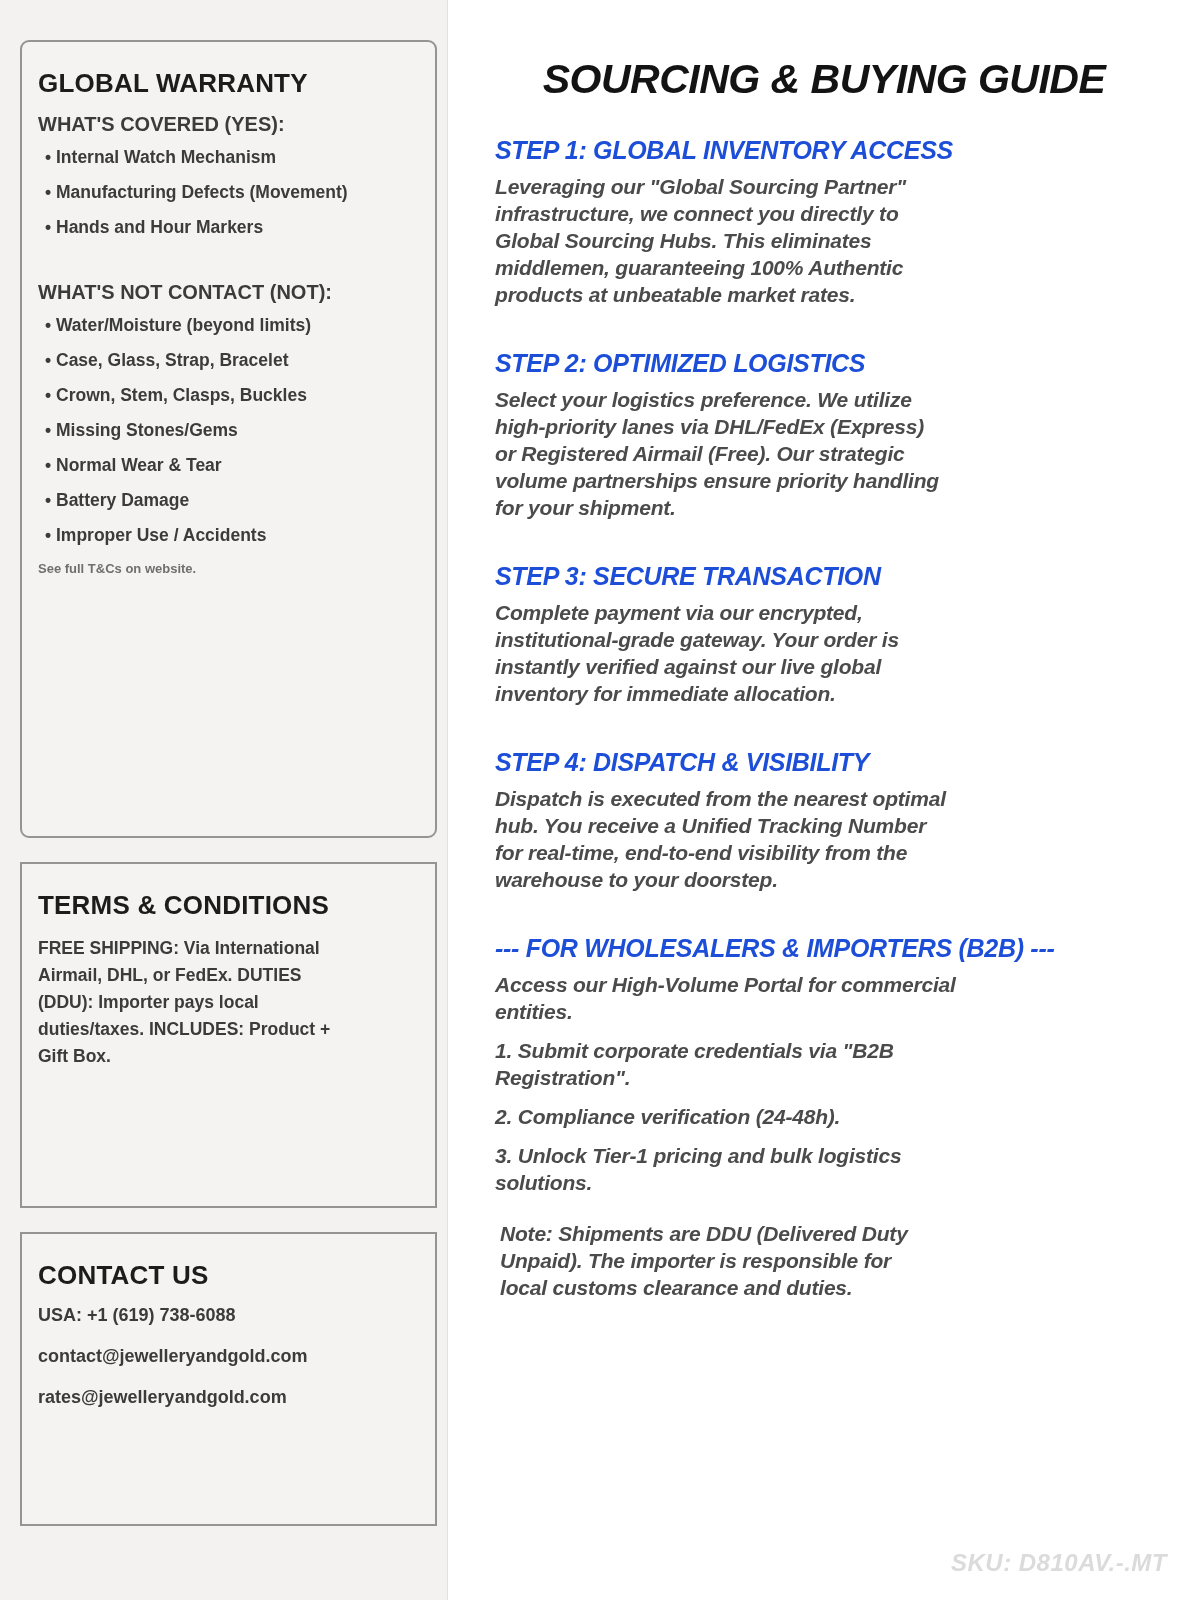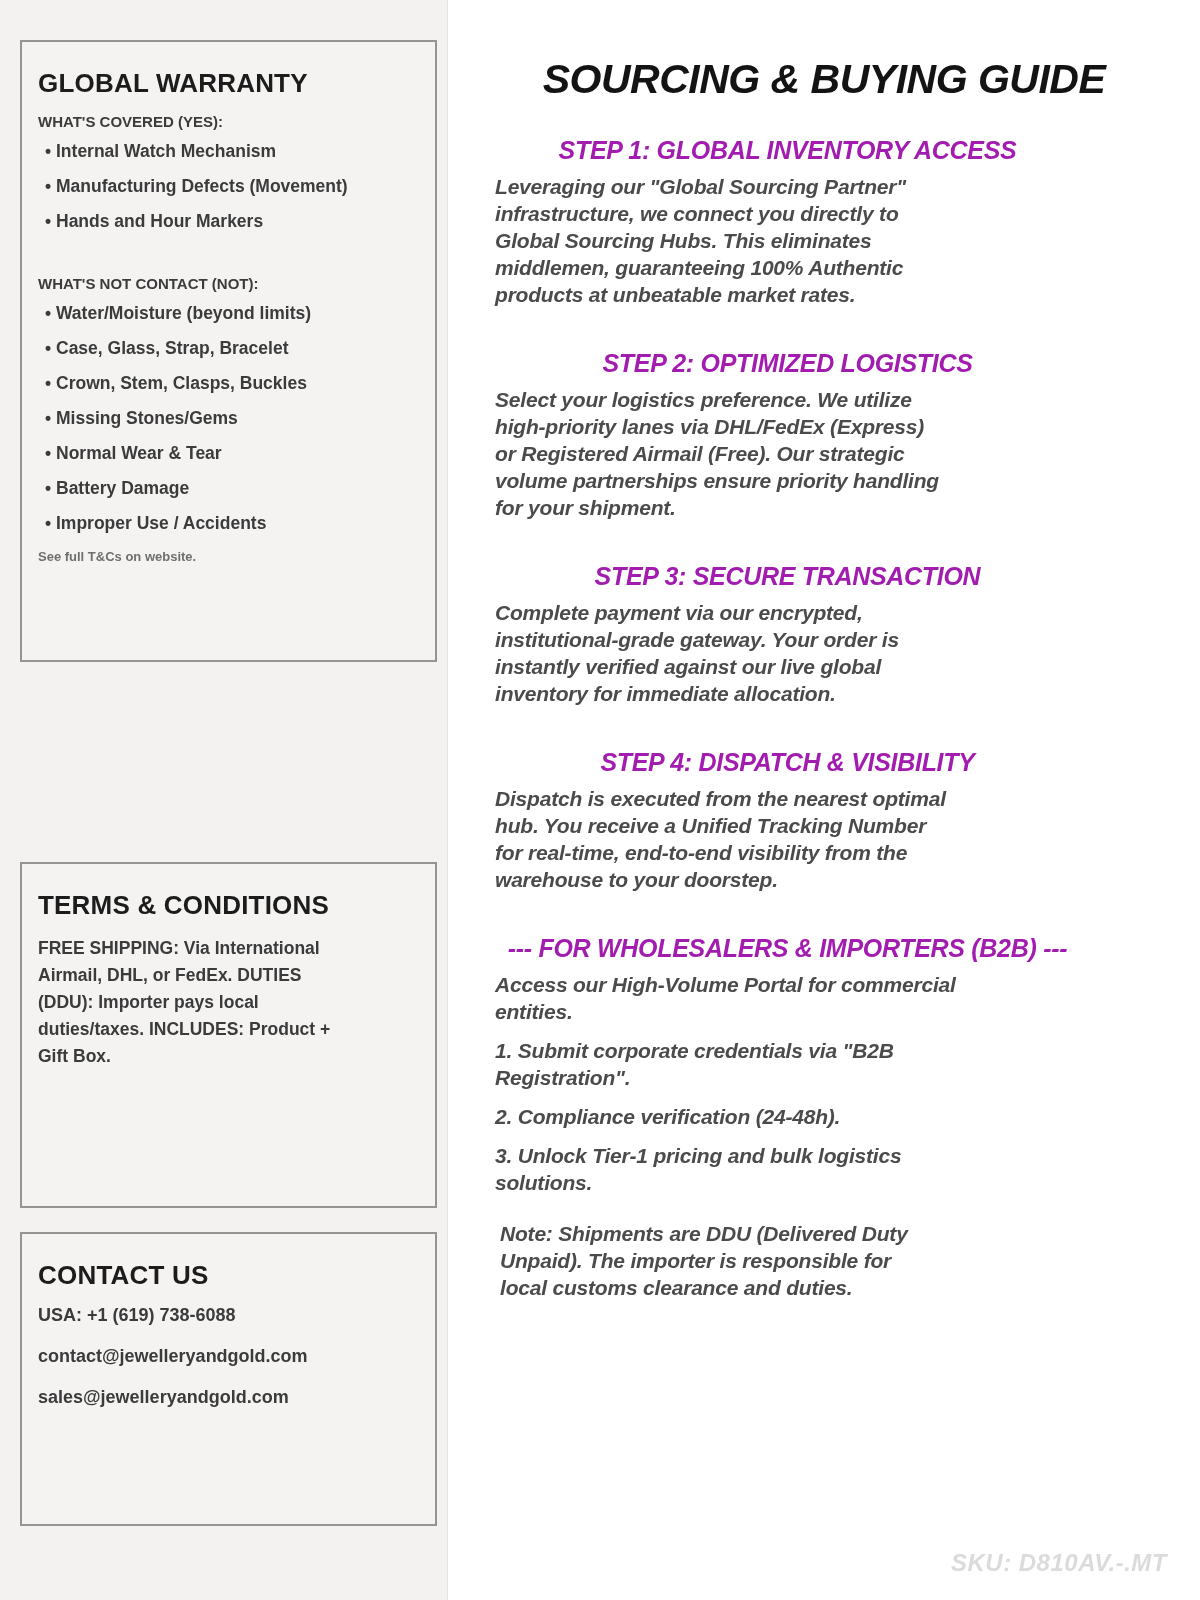--- a/index.html
+++ b/index.html
@@ -27,35 +27,35 @@
   }
   .card {
     position: absolute;
     left: 20px;
     width: 417px;
     background: #f4f3f2;
     border: 2px solid #949494;
     box-sizing: border-box;
     padding: 18px 16px;
   }
-  .card-warranty { top: 40px;  height: 622px; }
+  .card-warranty { top: 40px;  height: 798px; border-radius: 9px; }
   .card-terms    { top: 862px; height: 346px; }
   .card-contact  { top: 1232px; height: 294px; }
 
   .card h2 {
     margin: 8px 0 14px;
     font-size: 26px;
     font-weight: 800;
     line-height: 1.2;
     color: #1c1c1c;
     letter-spacing: 0.2px;
   }
   .card h3 {
     margin: 8px 0 12px;
-    font-size: 15px;
+    font-size: 20px;
     font-weight: 700;
     color: #3b3b3b;
   }
   .card h3.second {
     margin-top: 44px;
   }
   ul.bullets {
     list-style: none;
     margin: 7px;
     padding: 0;
@@ -113,22 +113,21 @@
     position: absolute;
     left: 47px; top: 135px;
     width: 585px;
   }
   .step-heading {
     margin: 40px 0 8px;
     font-size: 25px;
     font-weight: 700;
     letter-spacing: -0.3px;
     line-height: 30px;
-    color: #a21caf;
-    text-align: center;
+    color: #1d4ed8;
   }
   .step-heading.first { margin-top: 0; }
   .step-body {
     margin: 0;
     font-size: 21px;
     font-weight: 600;
     line-height: 27px;
     letter-spacing: -0.2px;
     color: #4b4b4b;
     white-space: pre-line;
@@ -179,21 +178,21 @@
 Airmail, DHL, or FedEx.  DUTIES
 (DDU): Importer pays local
 duties/taxes.  INCLUDES: Product +
 Gift Box.</p>
     </section>
 
     <section class="card card-contact">
       <h2>CONTACT US</h2>
       <p class="contact-line">USA: +1 (619) 738-6088</p>
       <p class="contact-line">contact@jewelleryandgold.com</p>
-      <p class="contact-line">sales@jewelleryandgold.com</p>
+      <p class="contact-line">rates@jewelleryandgold.com</p>
     </section>
 
   </aside>
 
   <main class="main">
     <h1 class="main-title">SOURCING &amp; BUYING GUIDE</h1>
 
     <div class="steps">
       <h2 class="step-heading first">STEP 1: GLOBAL INVENTORY ACCESS</h2>
       <p class="step-body">Leveraging our "Global Sourcing Partner"

